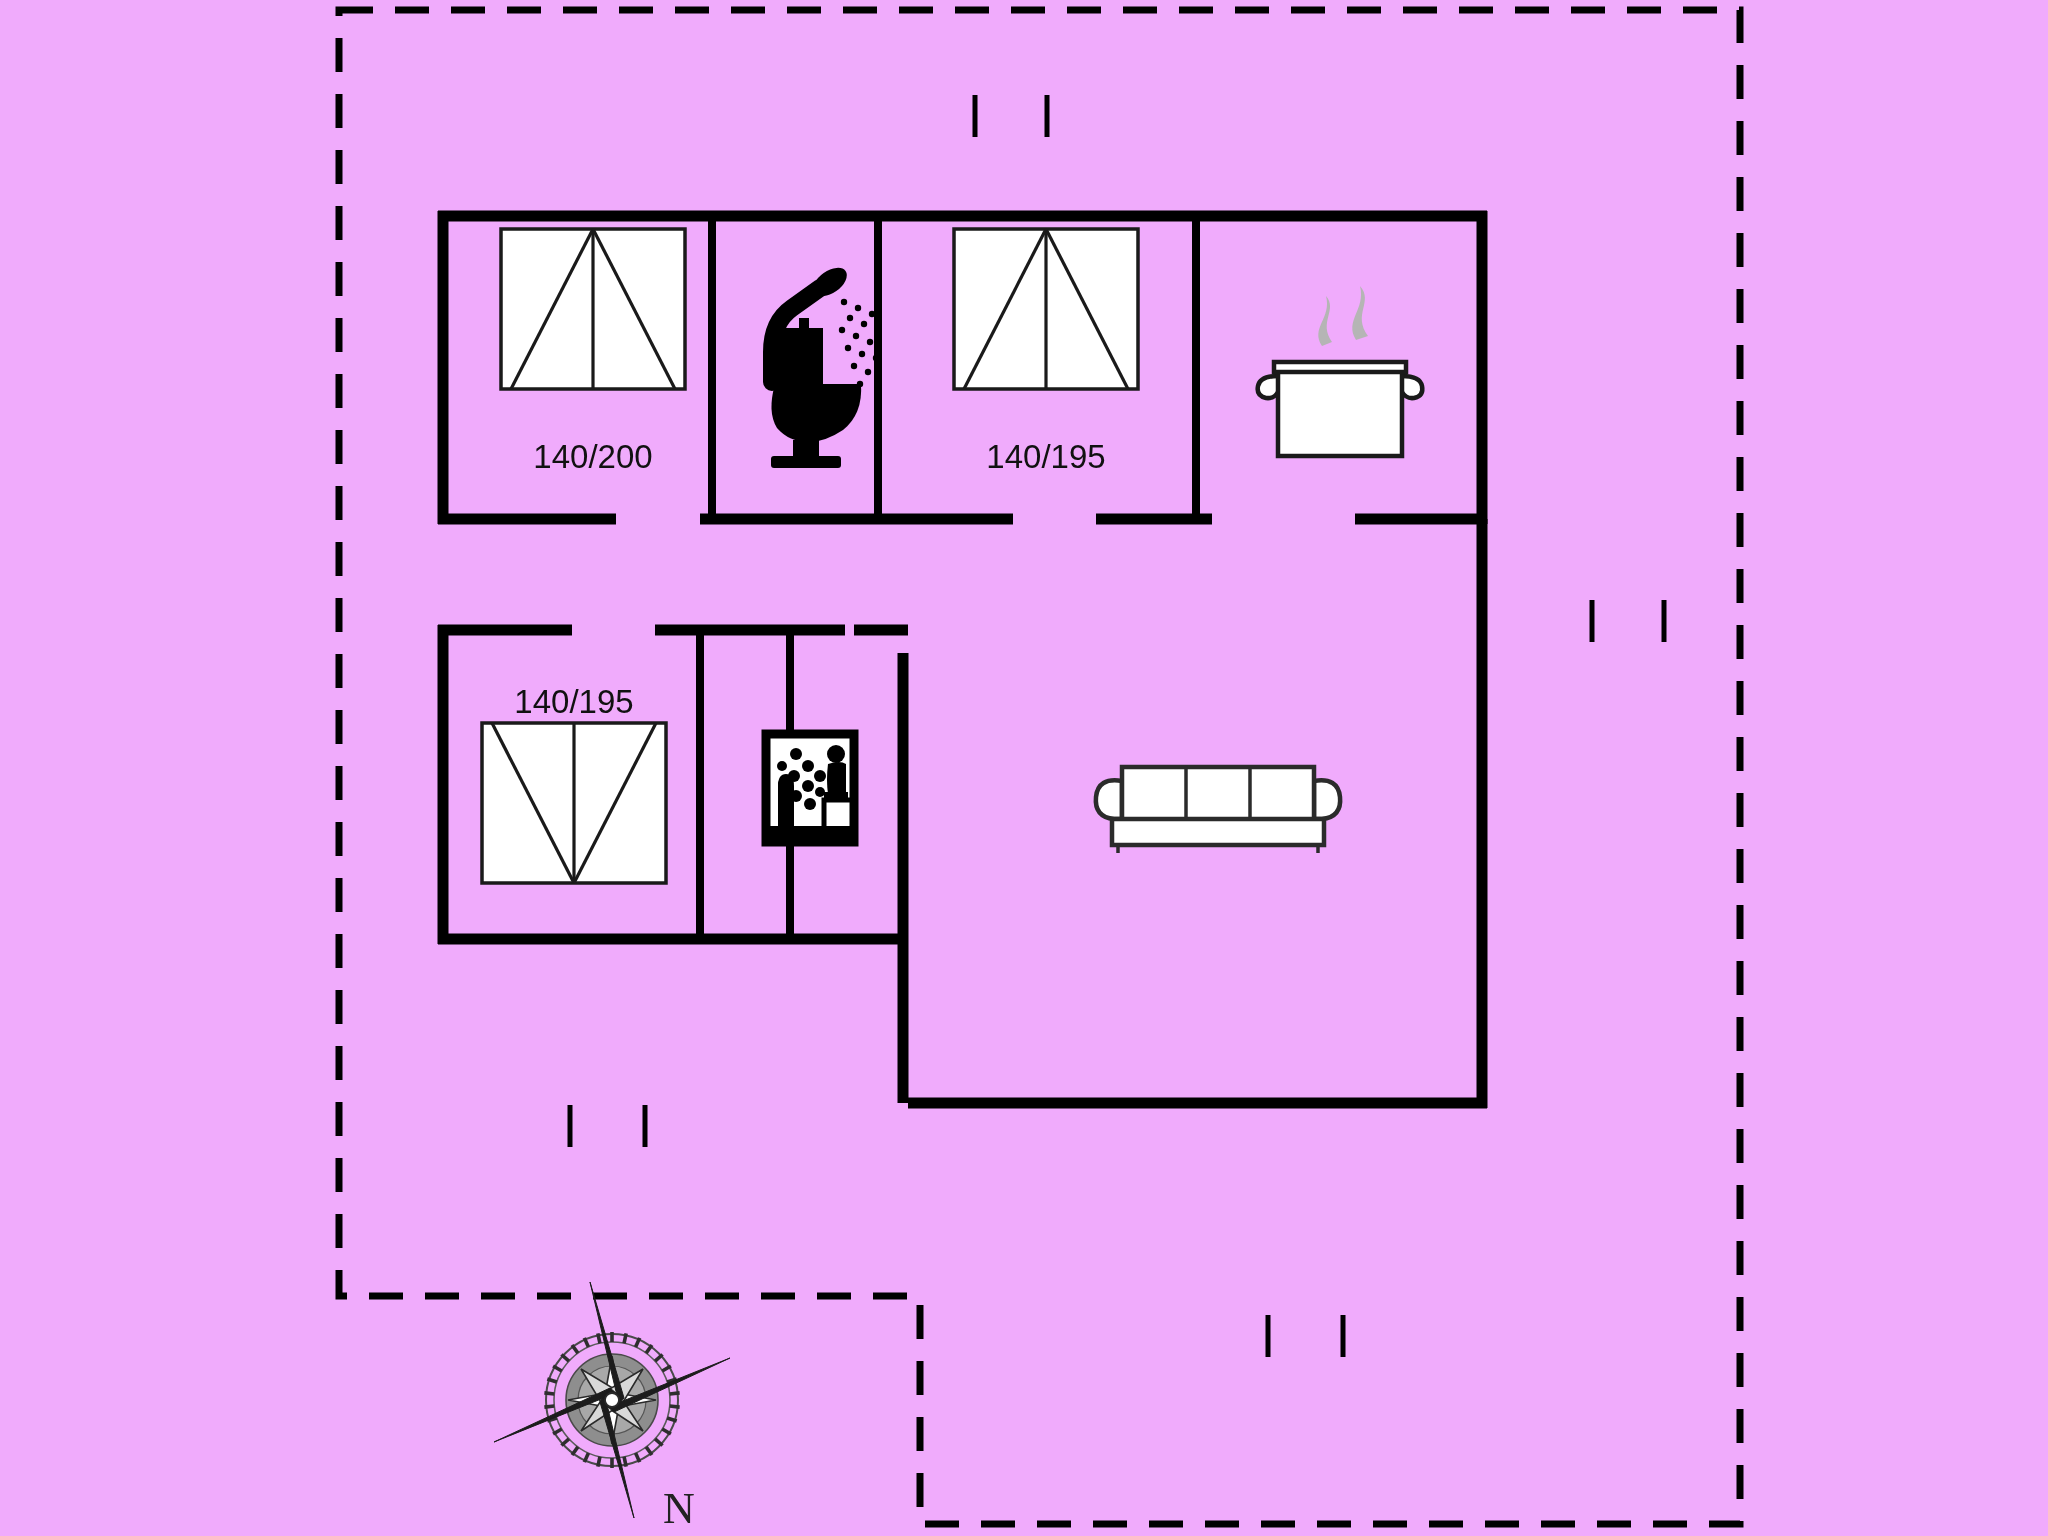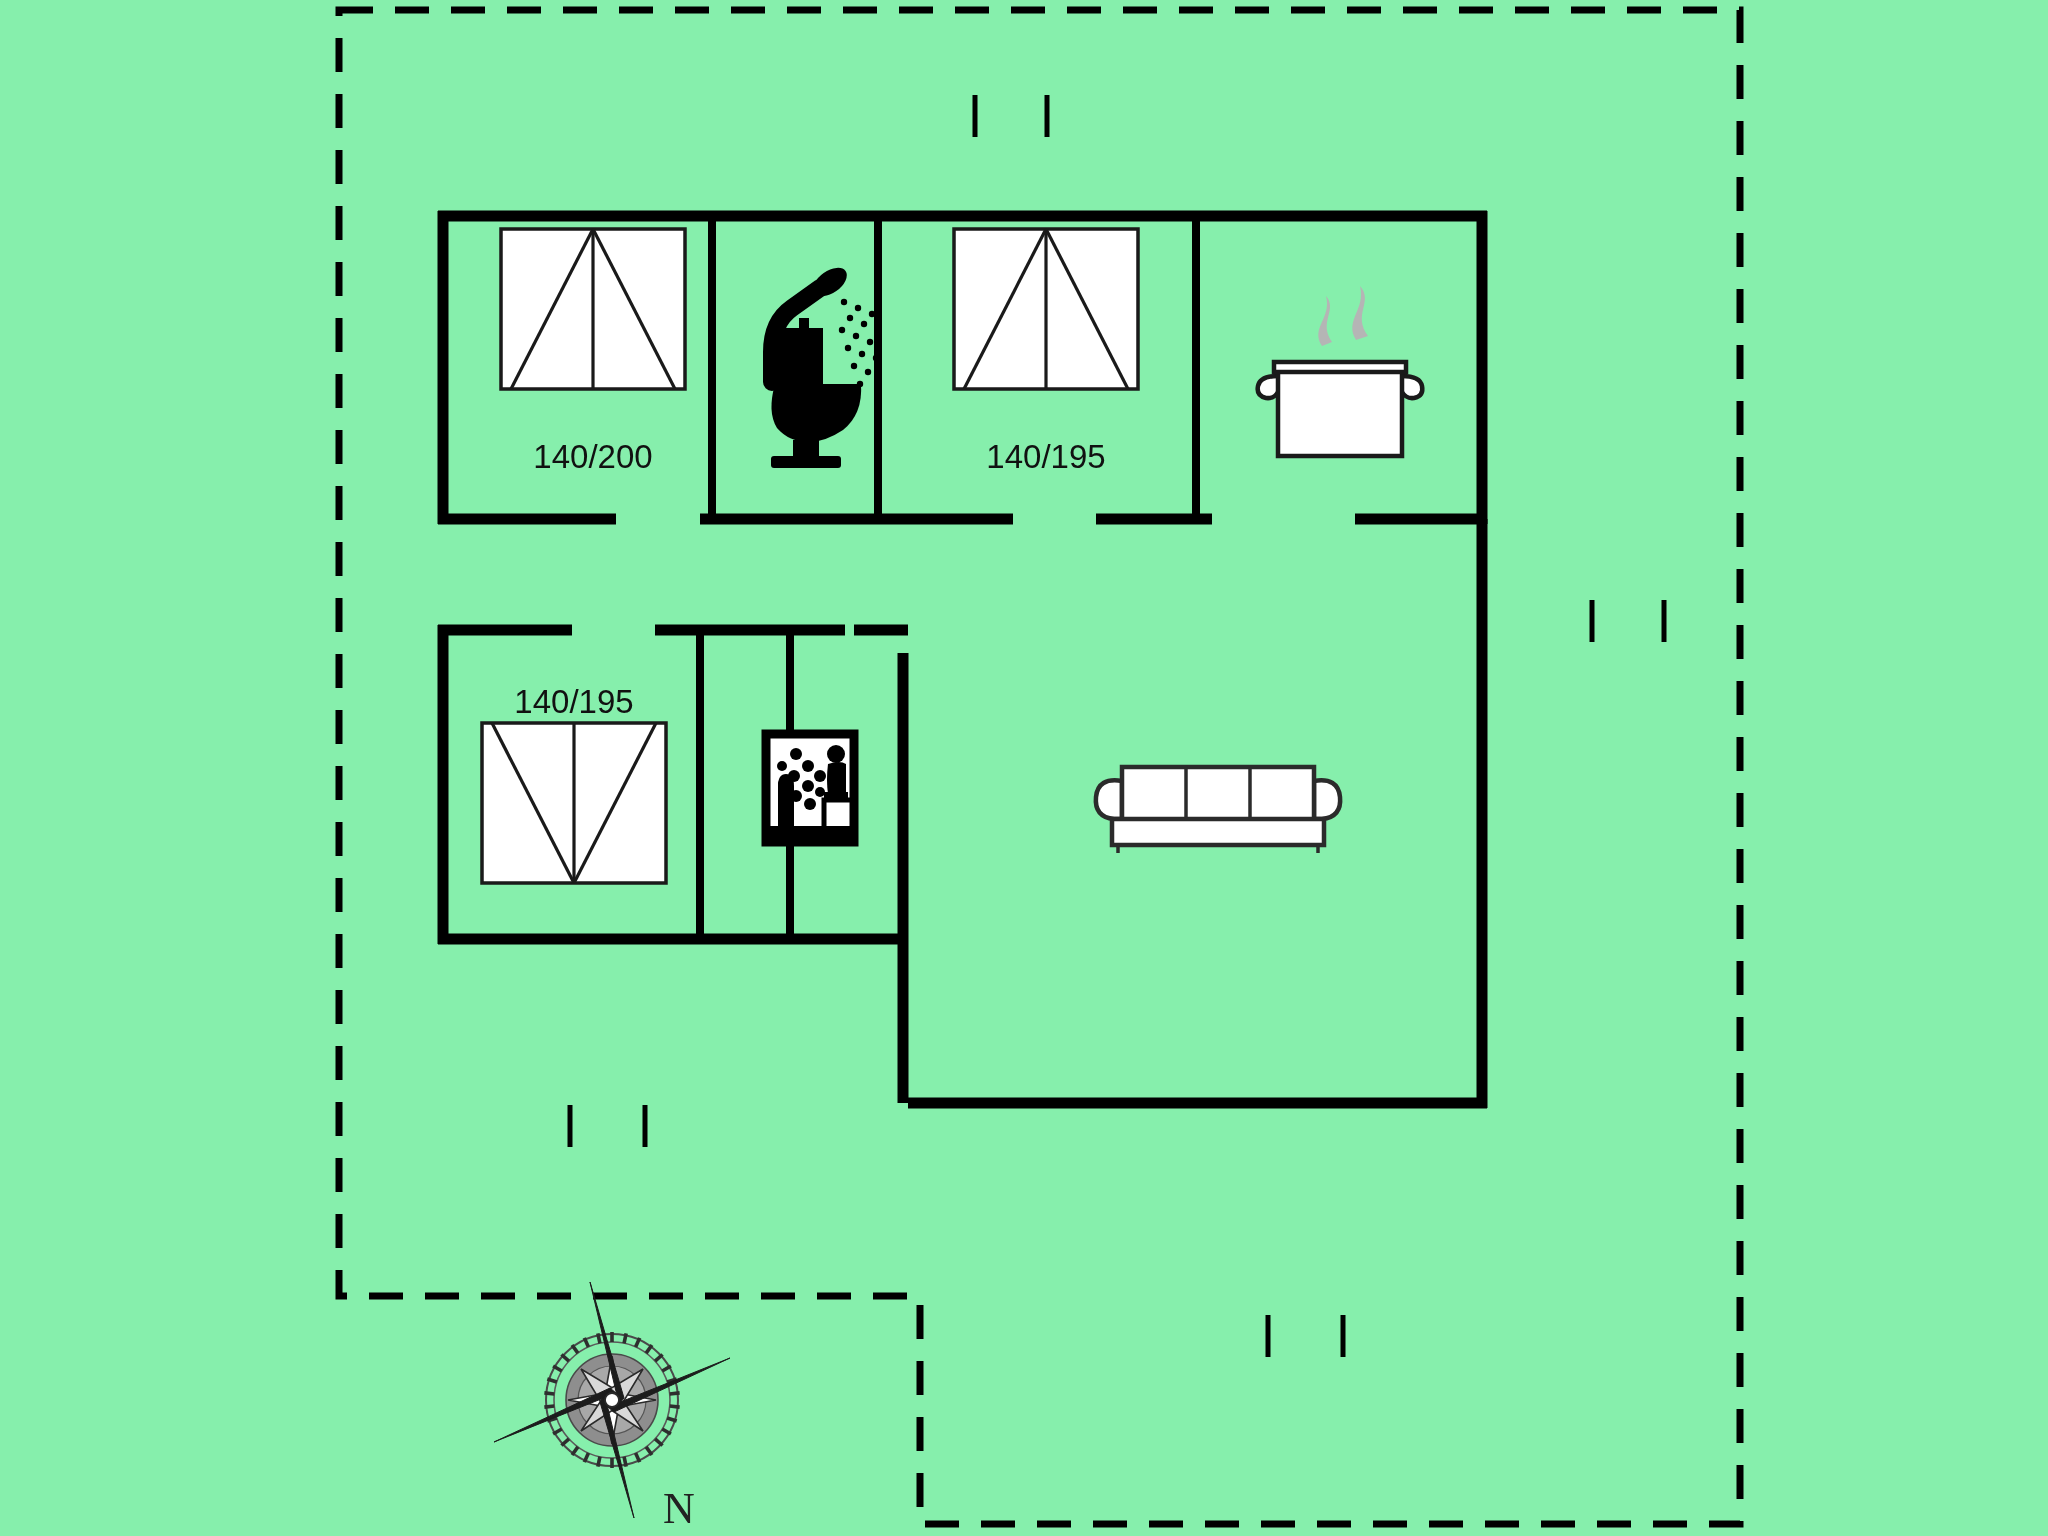--- a/index.html
+++ b/index.html
@@ -11,21 +11,21 @@
   body {
     width: 2048px;
     height: 1536px;
     font-family: "Liberation Sans", sans-serif;
     overflow: hidden;
   }
   #plan-root {
     position: relative;
     width: 2048px;
     height: 1536px;
-    background: #86efac;
+    background: #f0abfc;
   }
   svg.plan-svg {
     display: block;
     width: 2048px;
     height: 1536px;
   }
   .wall-thick   { stroke: #000000; stroke-width: 11; fill: none; stroke-linecap: butt; }
   .wall-medium  { stroke: #000000; stroke-width: 8;  fill: none; stroke-linecap: butt; }
   .bed-outline  { stroke: #1a1a1a; stroke-width: 3.5; fill: #ffffff; }
   .bed-fold     { stroke: #1a1a1a; stroke-width: 3.2; fill: none; }

